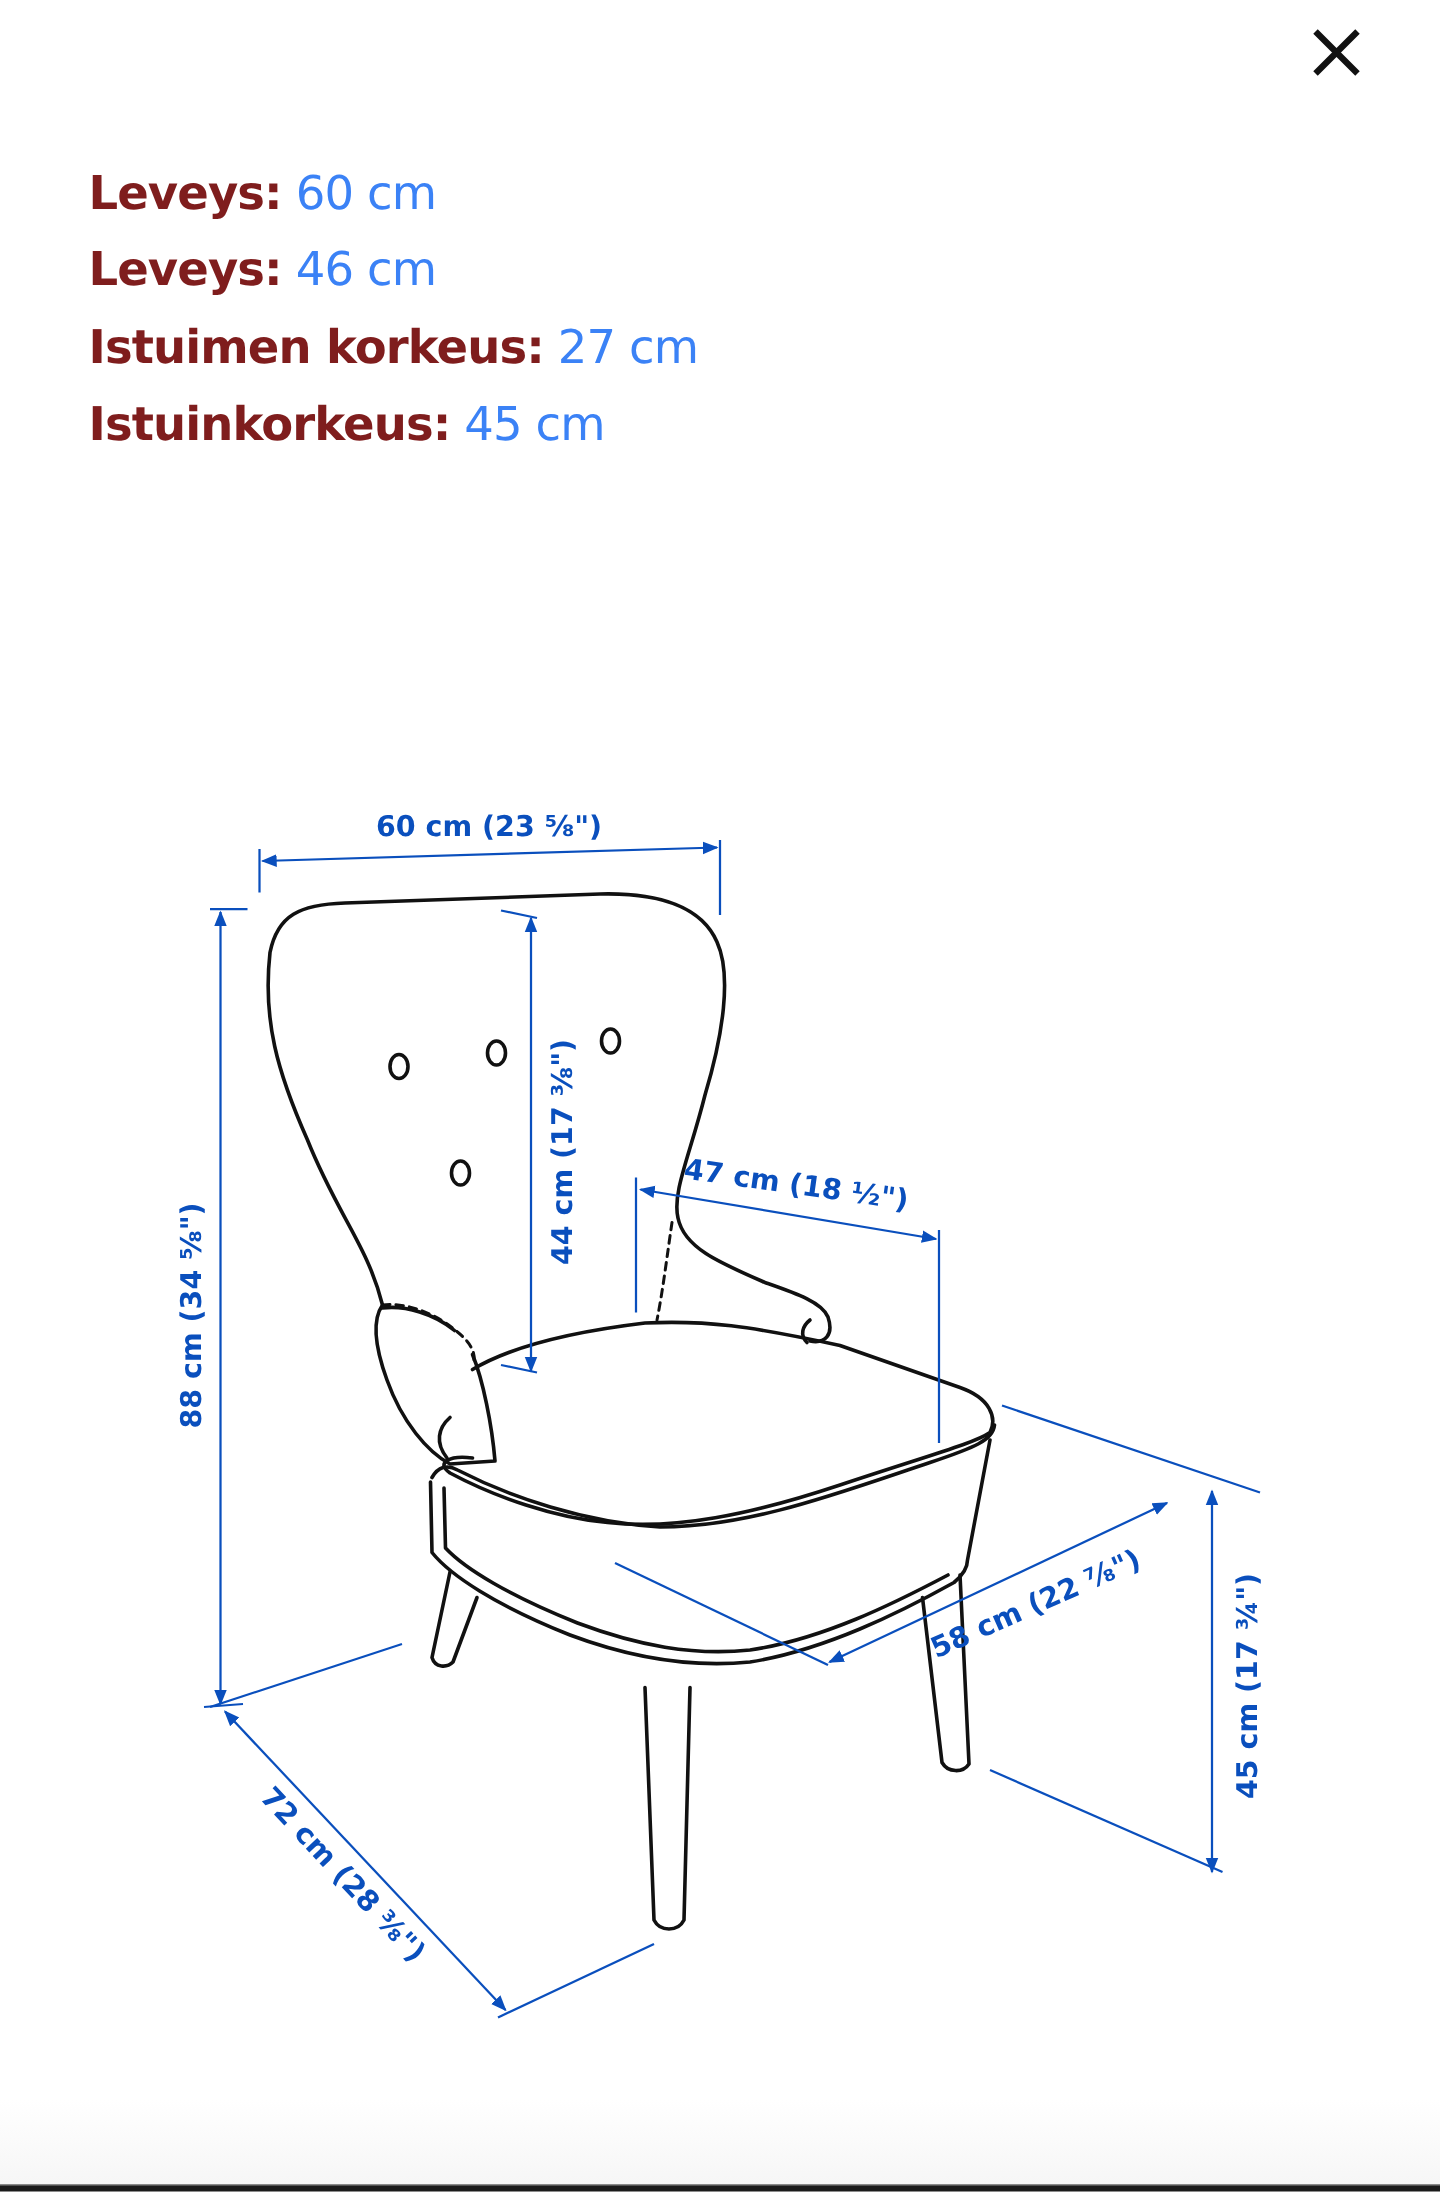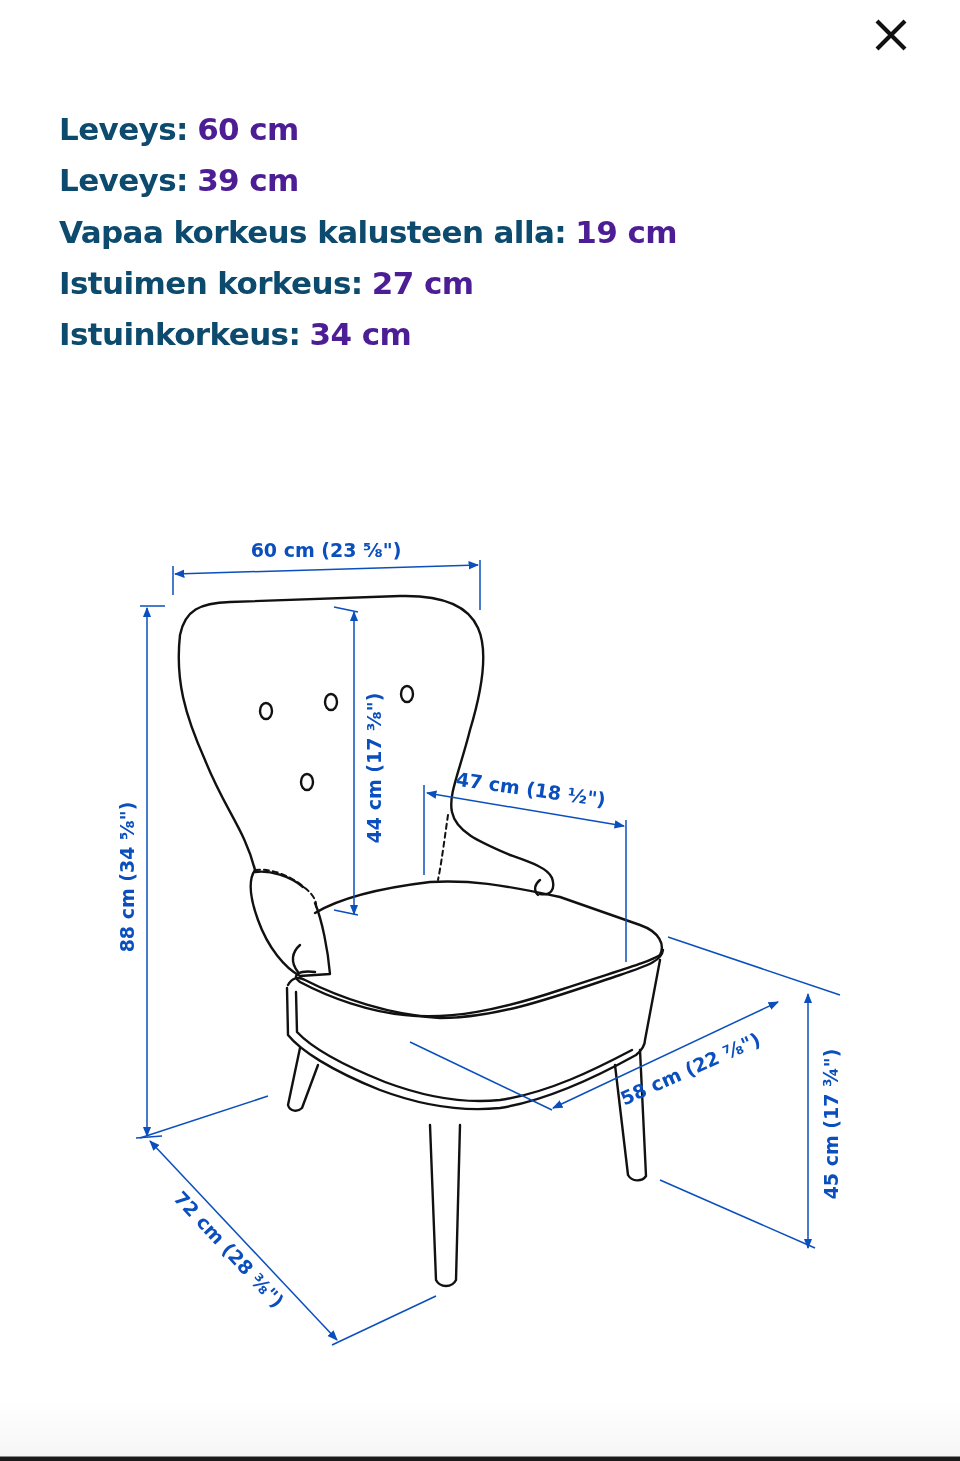--- a/index.html
+++ b/index.html
@@ -12,45 +12,44 @@
       position: absolute; left: 866px; top: 10px; width: 50px; height: 50px;
       display: flex; align-items: center; justify-content: center; cursor: pointer;
     }
     .specs {
       position: absolute; left: 59px; top: 104px; margin: 0; padding: 0; list-style: none;
     }
     .spec-row {
       height: 51.3px; line-height: 51.3px; font-size: 31px; white-space: nowrap;
       letter-spacing: -0.6px;
     }
-    .spec-label { font-weight: bold; color: #0c4a6e; }
-    .spec-value { font-weight: bold; color: #4c1d95; }
+    .spec-label { font-weight: bold; color: #7f1d1d; }
+    .spec-value { font-weight: normal; color: #3b82f6; }
     .diagram { position: absolute; left: 0; top: 480px; width: 960px; height: 920px; }
     .dim-text { font-family: "DejaVu Sans", "Liberation Sans", sans-serif; font-weight: bold; font-size: 19px; fill: #0a4fbd; }
     .bottom-shade {
       position: absolute; left: 0; top: 1400px; width: 960px; height: 56px;
       background: linear-gradient(#ffffff, #f6f6f6);
     }
     .bottom-bar { position: absolute; left: 0; top: 1456px; width: 960px; height: 5px; background: #1b1b1b; border-top: 1px solid #8a8a8a; box-sizing: border-box; }
   </style>
 </head>
 <body>
 
 <div class="close-btn" aria-label="Sulje">
   <svg width="34" height="34" viewBox="0 0 34 34">
     <path d="M3 3 L31 31 M31 3 L3 31" stroke="#111" stroke-width="4.2" stroke-linecap="butt"></path>
   </svg>
 </div>
 
 <ul class="specs">
   <li class="spec-row"><span class="spec-label">Leveys:</span> <span class="spec-value">60 cm</span></li>
-  <li class="spec-row"><span class="spec-label">Leveys:</span> <span class="spec-value">39 cm</span></li>
-  <li class="spec-row"><span class="spec-label">Vapaa korkeus kalusteen alla:</span> <span class="spec-value">19 cm</span></li>
+  <li class="spec-row"><span class="spec-label">Leveys:</span> <span class="spec-value">46 cm</span></li>
   <li class="spec-row"><span class="spec-label">Istuimen korkeus:</span> <span class="spec-value">27 cm</span></li>
-  <li class="spec-row"><span class="spec-label">Istuinkorkeus:</span> <span class="spec-value">34 cm</span></li>
+  <li class="spec-row"><span class="spec-label">Istuinkorkeus:</span> <span class="spec-value">45 cm</span></li>
 </ul>
 
 <svg class="diagram" viewBox="0 480 960 920" width="960" height="920">
   <defs>
     <marker id="arr" viewBox="0 0 10 10" refX="9" refY="5" markerWidth="7" markerHeight="7" orient="auto-start-reverse">
       <path d="M0 1 L10 5 L0 9 z" fill="#0a4fbd"></path>
     </marker>
   </defs>
 
   <g fill="none" stroke="#111" stroke-width="2.4" stroke-linecap="round" stroke-linejoin="round">

